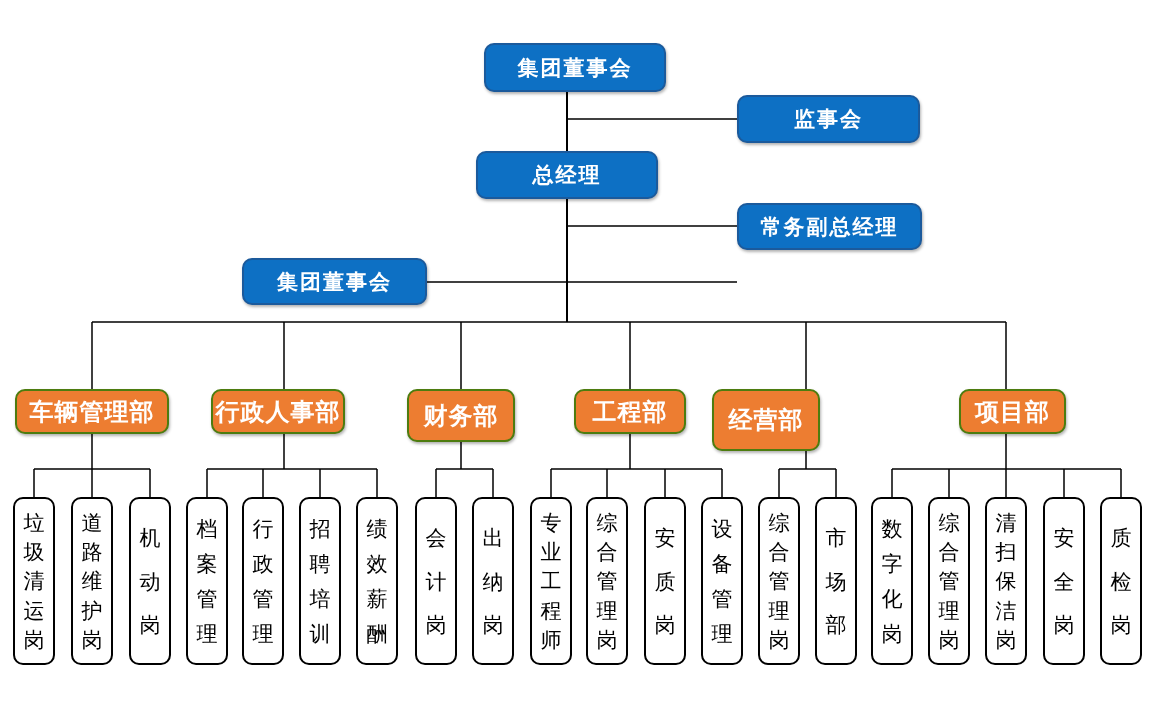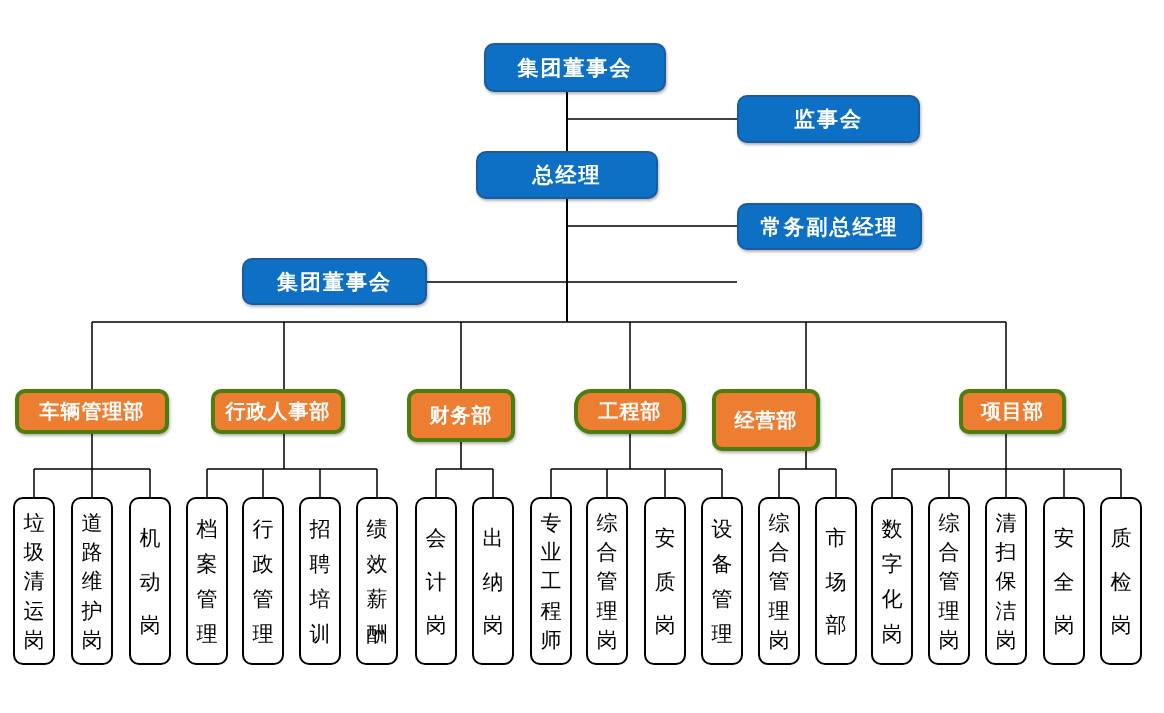--- a/index.html
+++ b/index.html
@@ -12,22 +12,22 @@
     position:absolute; box-sizing:border-box;
     display:flex; align-items:center; justify-content:center;
     border-radius:10px; text-align:center; white-space:nowrap;
   }
   .blue {
     background:#0d70c4; border:2px solid #1b5a9c; color:#ffffff;
     font-weight:bold; font-size:21px; letter-spacing:2px;
     box-shadow:1px 2px 3px rgba(0,0,0,0.3);
   }
   .orange {
-    background:#ed7d31; border:4px solid #4d7c0f; color:#ffffff;
-    font-weight:bold; font-size:20px; letter-spacing:1px;
+    background:#ed7d31; border:2px solid #4d7c0f; color:#ffffff;
+    font-weight:bold; font-size:24px; letter-spacing:1px;
     box-shadow:1px 2px 3px rgba(0,0,0,0.3);
   }
   .leaf {
     background:#ffffff; border:2px solid #000000; border-radius:10px;
     color:#000000; font-size:21px;
     display:flex; flex-direction:column; align-items:center; justify-content:space-evenly;
     padding:5px 0; white-space:normal;
   }
   .leaf span { line-height:1; display:block; }
 </style>
@@ -143,21 +143,21 @@
       <div class="box leaf vtext" style="left: 415px; top: 497px; width: 42px; height: 168px;">
         <span>会</span>
         <span>计</span>
         <span>岗</span>
       </div>
       <div class="box leaf vtext" style="left: 472px; top: 497px; width: 42px; height: 168px;">
         <span>出</span>
         <span>纳</span>
         <span>岗</span>
       </div>
-      <div class="box orange" style="left: 574px; top: 389px; width: 112px; height: 45px; border-radius: 17px;">工程部</div>
+      <div class="box orange" style="left: 574px; top: 389px; width: 112px; height: 45px;">工程部</div>
       <div class="box leaf vtext" style="left: 530px; top: 497px; width: 42px; height: 168px;">
         <span>专</span>
         <span>业</span>
         <span>工</span>
         <span>程</span>
         <span>师</span>
       </div>
       <div class="box leaf vtext" style="left: 586px; top: 497px; width: 42px; height: 168px;">
         <span>综</span>
         <span>合</span>

